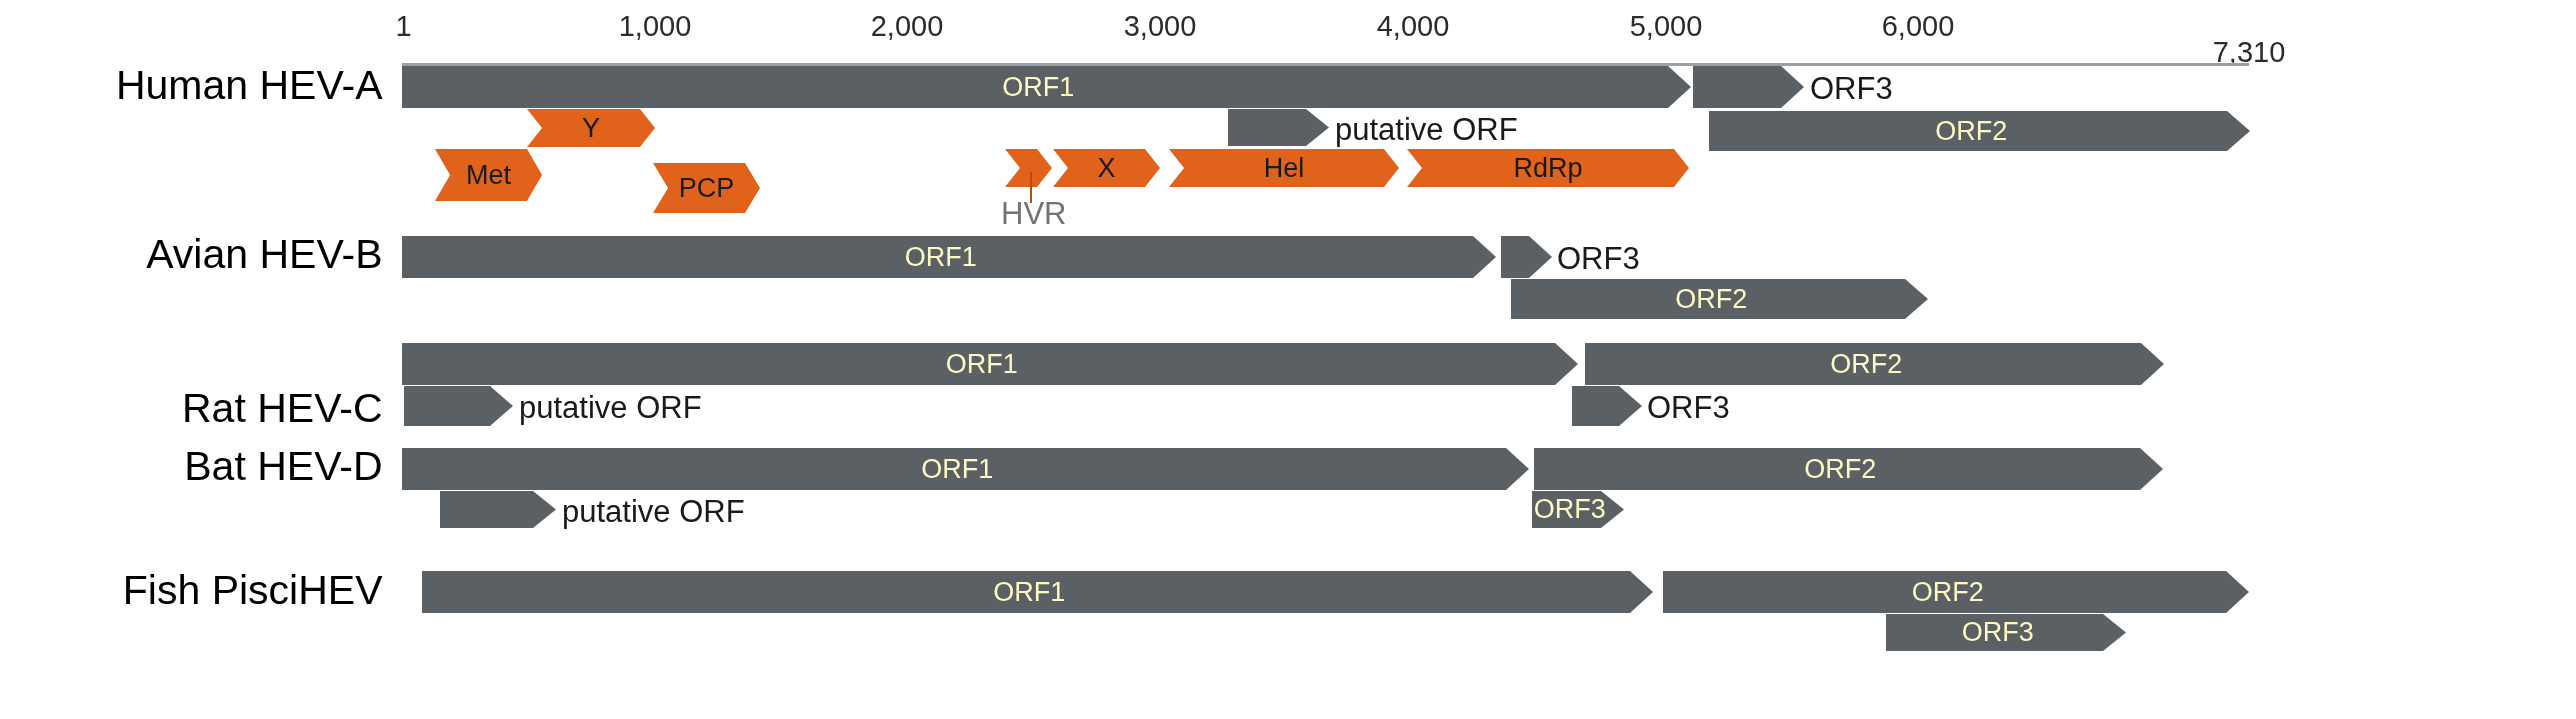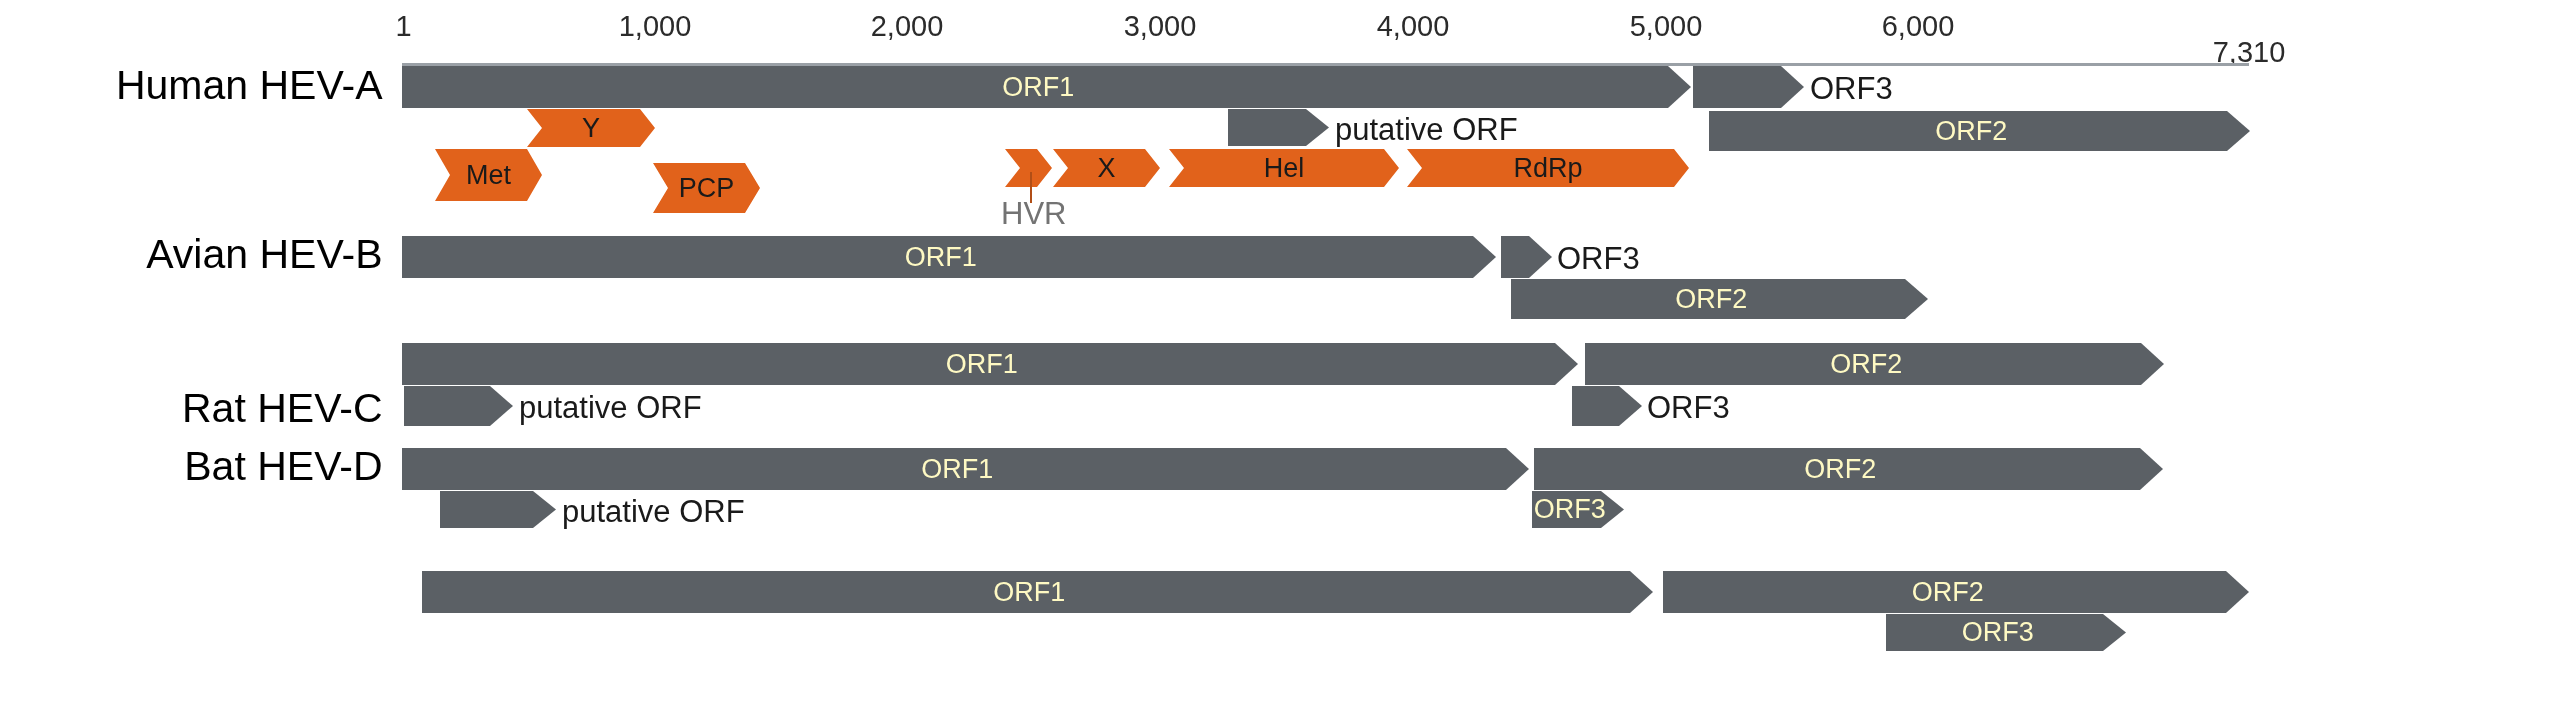--- a/index.html
+++ b/index.html
@@ -123,20 +123,21 @@
       <span class="gene-label" style="margin-right: 16.4px;">ORF1</span>
     </div>
     <div class="gene gray shape-arrow" style="left: 440px; top: 491px; width: 116px; height: 37px;"></div>
     <div class="side-label" style="left: 562px; top: 496px;">putative ORF</div>
     <div class="gene gray shape-arrow" style="left: 1534px; top: 448px; width: 629px; height: 42px;">
       <span class="gene-label" style="margin-right: 16.4px;">ORF2</span>
     </div>
     <div class="gene gray shape-arrow" style="left: 1532px; top: 491px; width: 92px; height: 37px;">
       <span class="gene-label" style="margin-right: 16.4px;">ORF3</span>
     </div>
+    <div class="row-name" style="top: 570px; left: 0px; width: 392px; text-align: right; padding-right: 9.5px; box-sizing: border-box;">Fish PisciHEV</div>
     <div class="gene gray shape-arrow" style="left: 422px; top: 571px; width: 1231px; height: 42px;">
       <span class="gene-label" style="margin-right: 16.4px;">ORF1</span>
     </div>
     <div class="gene gray shape-arrow" style="left: 1663px; top: 571px; width: 586px; height: 42px;">
       <span class="gene-label" style="margin-right: 16.4px;">ORF2</span>
     </div>
     <div class="gene gray shape-arrow" style="left: 1886px; top: 614px; width: 240px; height: 37px;">
       <span class="gene-label" style="margin-right: 16.4px;">ORF3</span>
     </div>
   </div>

